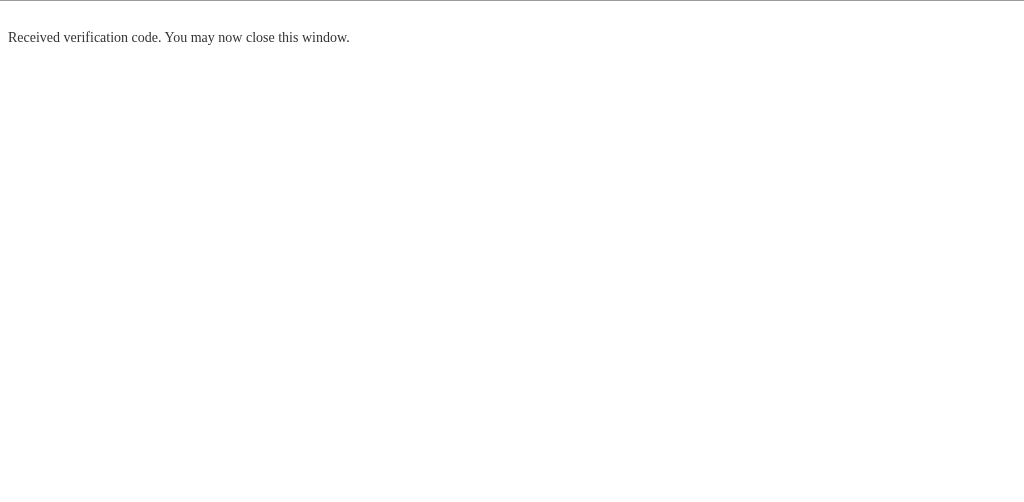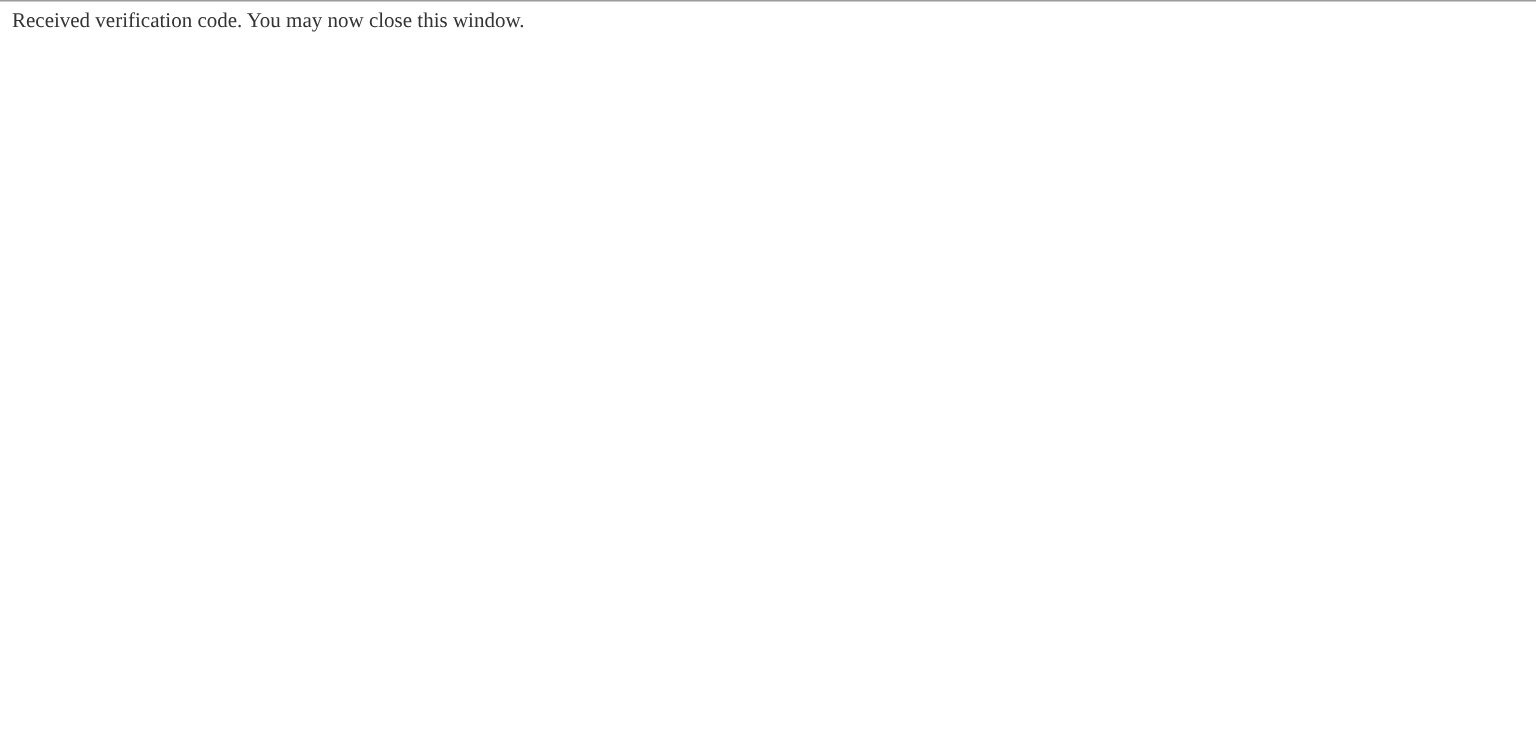--- a/index.html
+++ b/index.html
@@ -17,20 +17,21 @@
       overflow: hidden;
     }
     .top-border {
       width: 100%;
       height: 1px;
       background: #9a9a9a;
     }
     .message {
       padding: 6px 8px 0 8px;
       line-height: 1.2;
+      margin-top: 23px;
     }
   </style>
 </head>
 <body>
 
 <div class="top-border"></div>
 
 <div class="message">Received verification code. You may now close this window.</div>
 
 </body></html>

